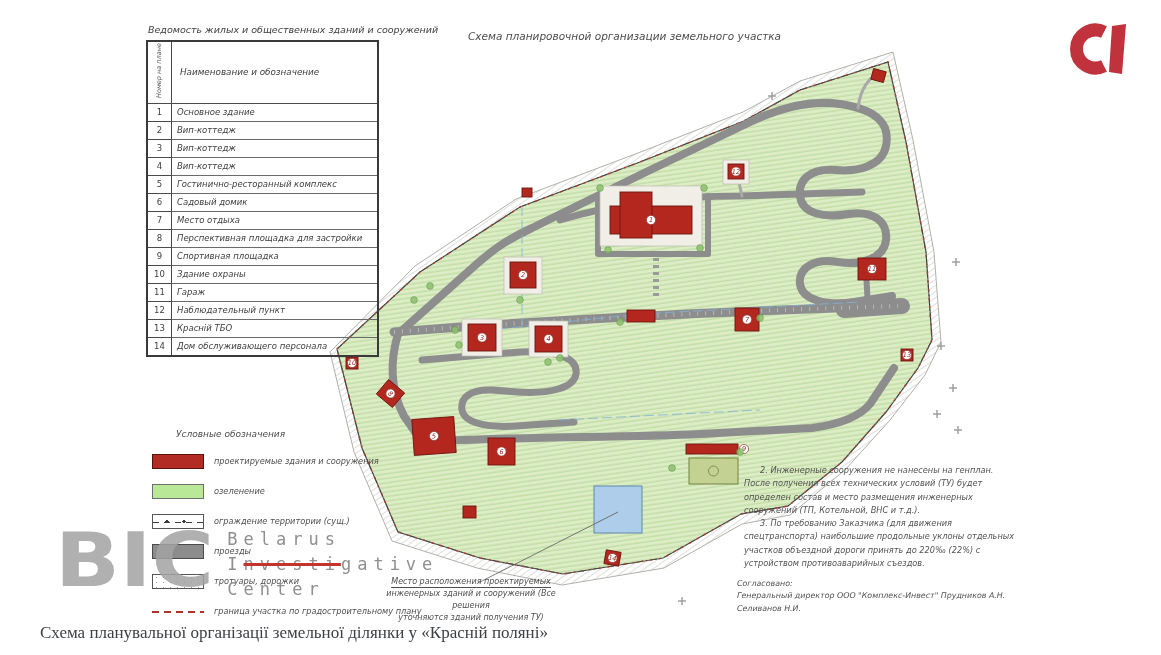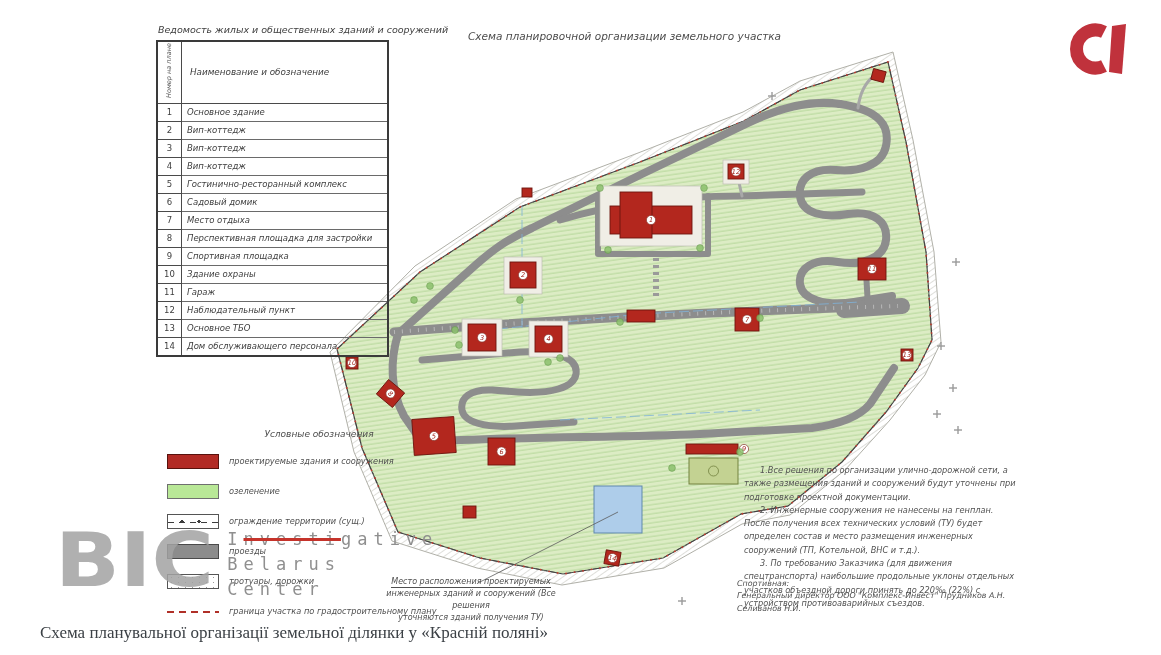--- a/index.html
+++ b/index.html
@@ -1,33 +1,33 @@
 <!DOCTYPE html>
 <html><head>
 <meta charset="utf-8">
 <style>
   html,body{margin:0;padding:0;background:#ffffff;}
   .canvas{position:relative;width:1161px;height:655px;background:#fff;overflow:hidden;
           font-family:"DejaVu Sans",sans-serif;}
   
-  .blist{position:absolute;left:156px;top:24px;width:233px;color:#3f3f3f;}
+  .blist{position:absolute;left:146px;top:24px;width:233px;color:#3f3f3f;}
   .blist-title{font-size:9.5px;font-style:italic;color:#3d3d3d;margin:0 0 5px 2px;white-space:nowrap;}
   .blist table{border-collapse:collapse;width:100%;border:2px solid #3a3a3a;table-layout:fixed;padding-left:32px;}
   .blist th,.blist td{border:1px solid #4a4a4a;font-weight:normal;}
   .blist th.numh{width:21px;height:58px;}
   .blist th.nameh{font-size:8.8px;font-style:italic;text-align:left;padding-left:8px;color:#3d3d3d;}
   .vert{display:inline-block;writing-mode:vertical-rl;transform:rotate(180deg);font-size:6.5px;
         font-style:italic;color:#555;line-height:1.1;}
   .blist td.num{width:21px;text-align:center;font-size:8.5px;height:15px;color:#3d3d3d;}
   .blist td.name{font-size:8.5px;font-style:italic;padding:1px 5px;color:#3d3d3d;
                  border-bottom-color:#6a6a6a;white-space:nowrap;overflow:hidden;}
   
   .sheet-title{position:absolute;left:468px;top:30px;font-size:10.5px;font-style:italic;color:#4c4c4c;}
   
-  .legend{position:absolute;left:167px;top:429px;width:280px;text-align:center;}
+  .legend{position:absolute;left:152px;top:429px;width:280px;}
   .legend-title{font-size:9px;font-style:italic;color:#4c4c4c;margin:0 0 10px 24px;}
   .lg-row{display:flex;align-items:center;margin-bottom:10px;height:16px;margin-top:14px;}
   .sw{width:52px;height:15px;border:1px solid #555;box-sizing:border-box;flex:0 0 auto;}
   .sw.red{background:#b22b25;border-color:#58120d;}
   .sw.green{background:#b9e897;border-color:#6f6f6f;}
   .sw.fence{background:#fff;background-image:
       radial-gradient(circle 1.6px at 14px 50%,#3c3c3c 98%,transparent),
       radial-gradient(circle 1.6px at 31px 50%,#3c3c3c 98%,transparent),
       repeating-linear-gradient(90deg,#3c3c3c 0 6px,transparent 6px 11px);
       background-size:100% 100%,100% 100%,100% 1px;
@@ -313,21 +313,21 @@
           <tr>
        <td class="num">11</td>
        <td class="name">Гараж</td>
           </tr>
           <tr>
        <td class="num">12</td>
        <td class="name">Наблюдательный пункт</td>
           </tr>
           <tr>
        <td class="num">13</td>
-       <td class="name">Основное ТБО</td>
+       <td class="name">Красній ТБО</td>
           </tr>
           <tr>
        <td class="num">14</td>
        <td class="name">Дом обслуживающего персонала</td>
           </tr>
         </tbody>
     </table>
   </div>
 
   <div class="sheet-title">Схема планировочной организации земельного участка</div>
@@ -356,42 +356,41 @@
        <span class="lg-label">тротуары, дорожки</span>
         </div>
         <div class="lg-row">
        <span class="sw boundary"></span>
        <span class="lg-label">граница участка по градостроительному плану</span>
         </div>
       </div>
   </div>
 
   <div class="notes" id="notes-block">
-      <p>1.Все решения по организации улично-дорожной сети, а также размещения зданий и сооружений будут уточнены при подготовке проектной документации.</p>
       <p>2. Инженерные сооружения не нанесены на генплан. После получения всех технических условий (ТУ) будет определен состав и место размещения инженерных сооружений (ТП, Котельной, ВНС и т.д.).</p>
       <p>3. По требованию Заказчика (для движения спецтранспорта) наибольшие продольные уклоны отдельных участков объездной дороги принять до 220‰ (22%) с устройством противоаварийных съездов.</p>
     </div>
 
   <div class="callout">
     <span class="u">Место расположения проектируемых</span><br>
     <span>инженерных зданий и сооружений (Все решения</span><br>
     <span>уточняются зданий получения ТУ)</span>
   </div>
 
   <div class="approval">
-    <div>Спортивная:</div>
+    <div>Согласовано:</div>
     <div>Генеральный директор ООО "Комплекс-Инвест"  Прудников А.Н.</div>
     <div>Селиванов Н.И.</div>
   </div>
 
   <div class="wm">
     <div class="wm-big">BIC</div>
     <div class="wm-text">
+      <div>Belarus</div>
       <div><span>I</span><span class="wm-strike">nvesti</span><span>gative</span></div>
-      <div>Belarus</div>
       <div>Center</div>
     </div>
   </div>
 
   <svg class="ci-logo" width="74" height="54" viewBox="0 0 74 54">
     <path d="M 42,10 A 19,19 0 1 0 42,44" fill="none" stroke="#c0323c" stroke-width="13"></path>
     <polygon points="50,4 64,2 60,52 47,50" fill="#c0323c"></polygon>
   </svg>
 
   <div class="caption">Схема планувальної організації земельної ділянки у «Красній поляні»</div>

